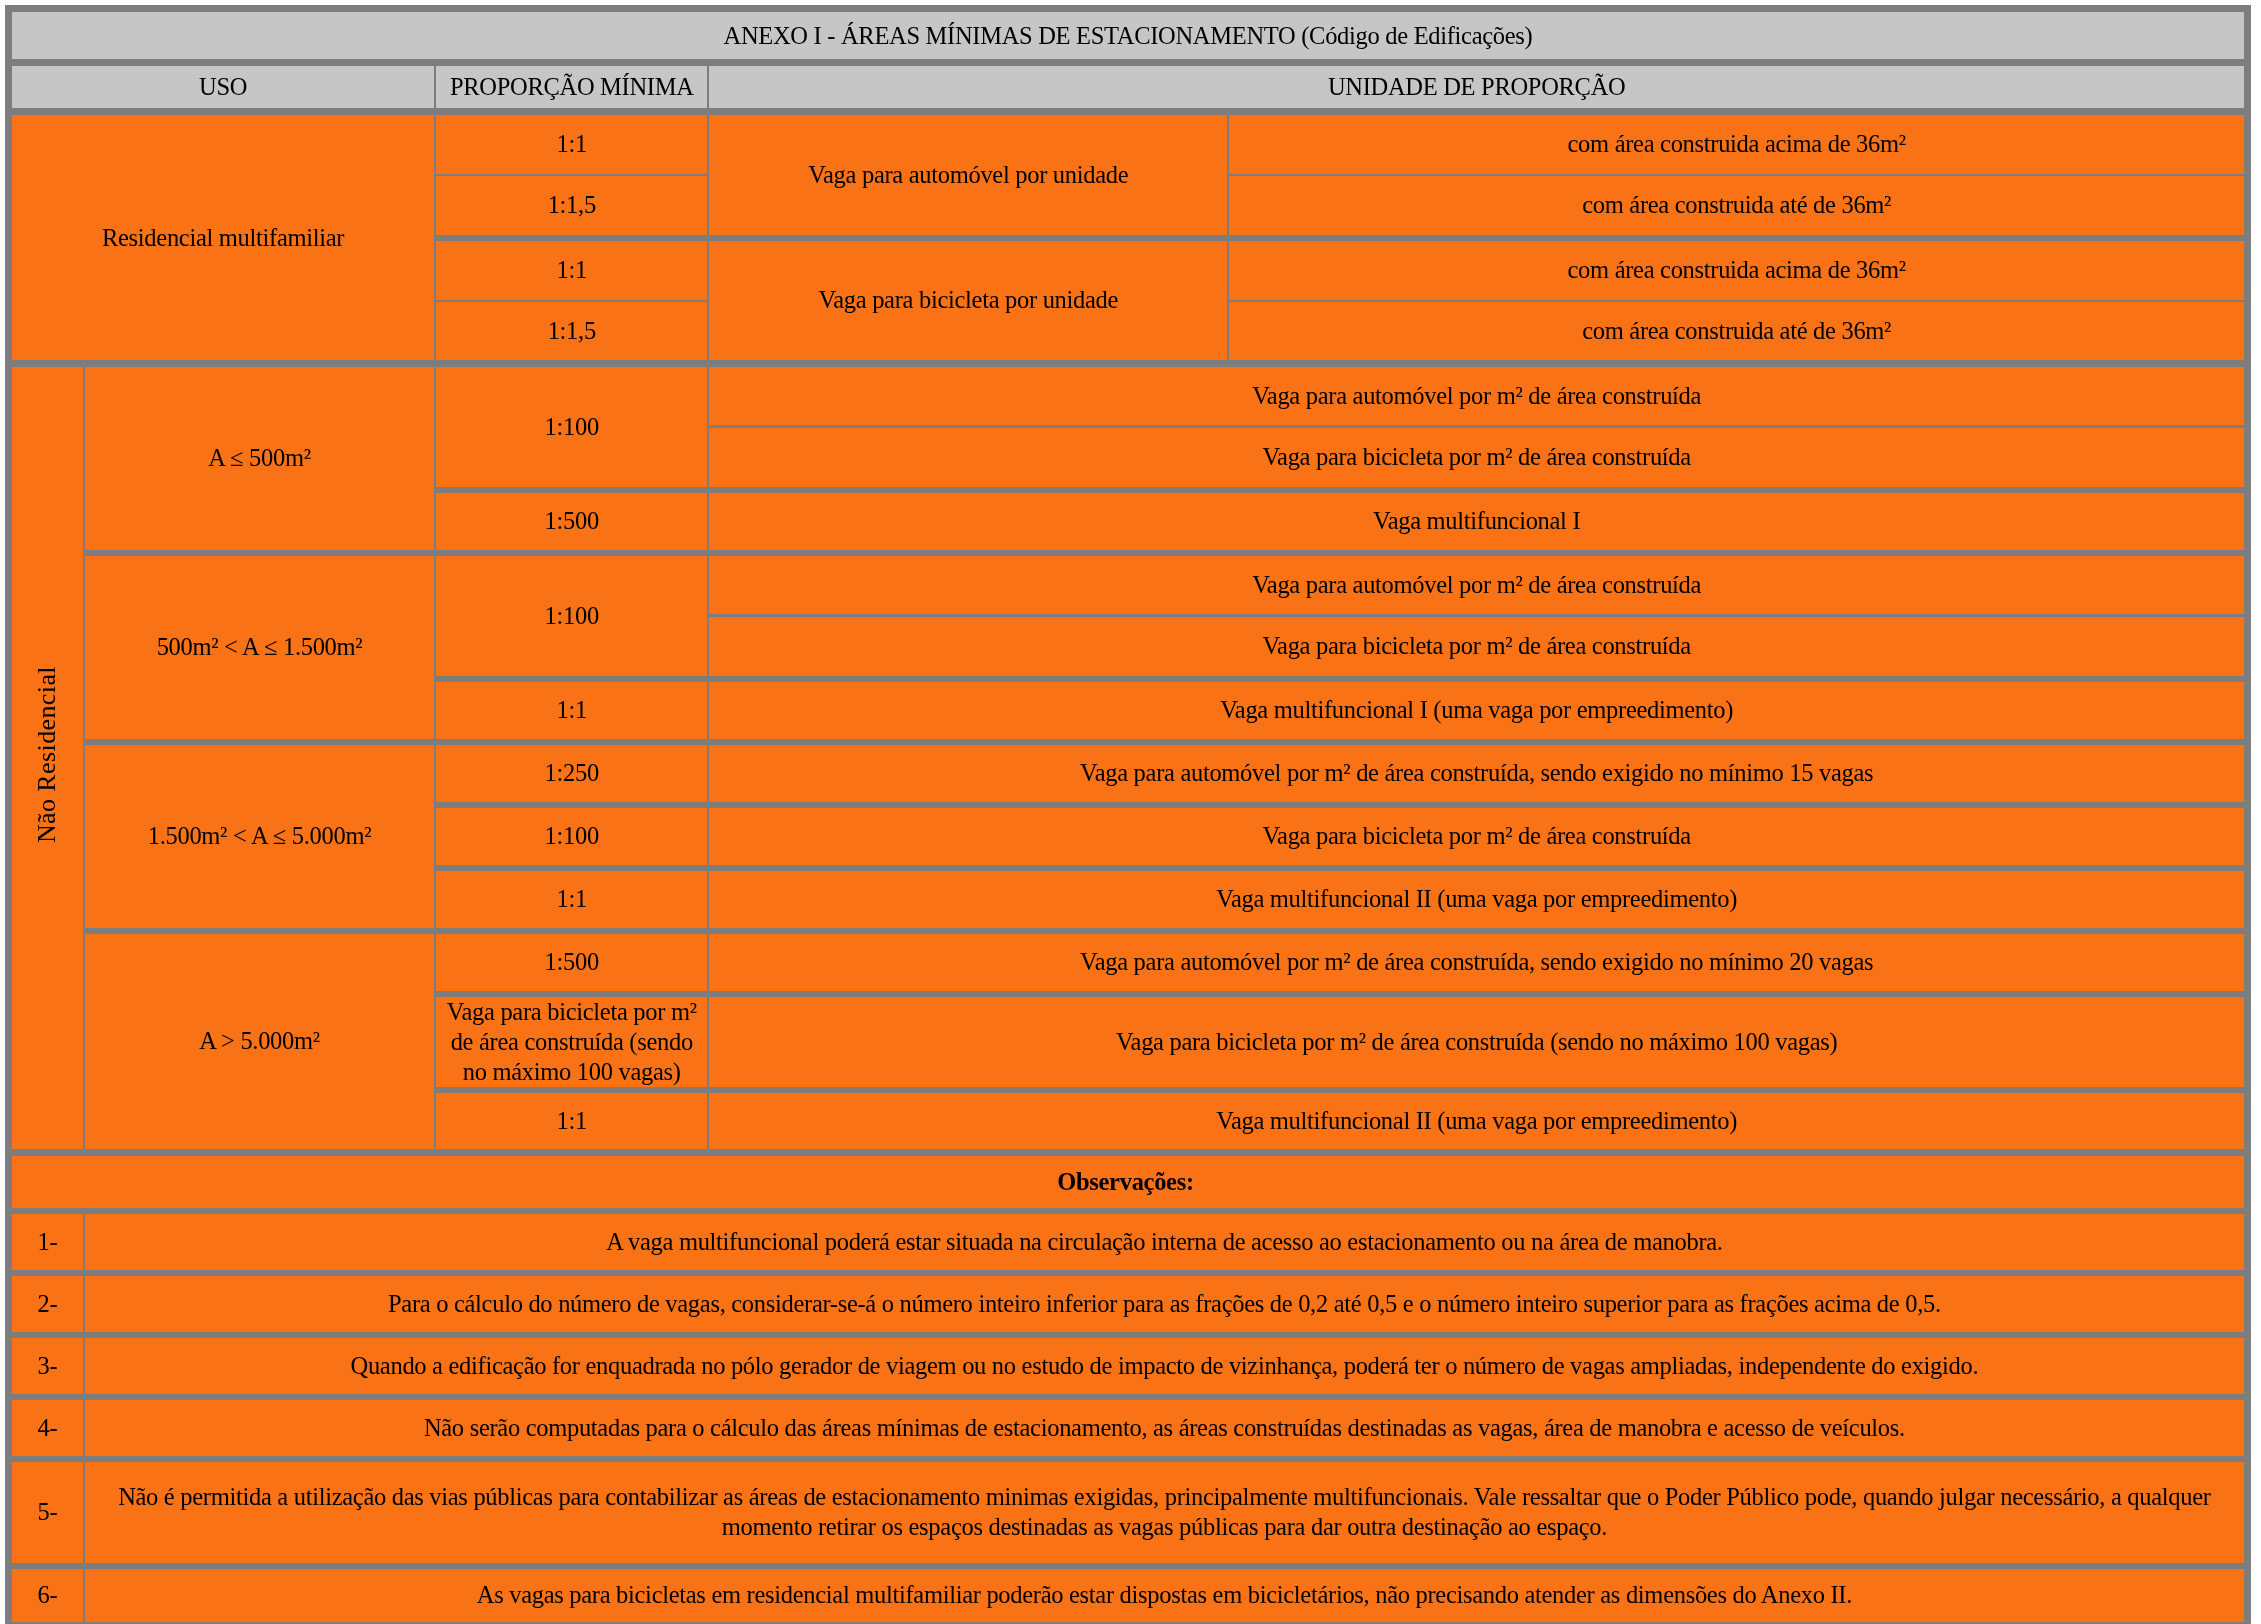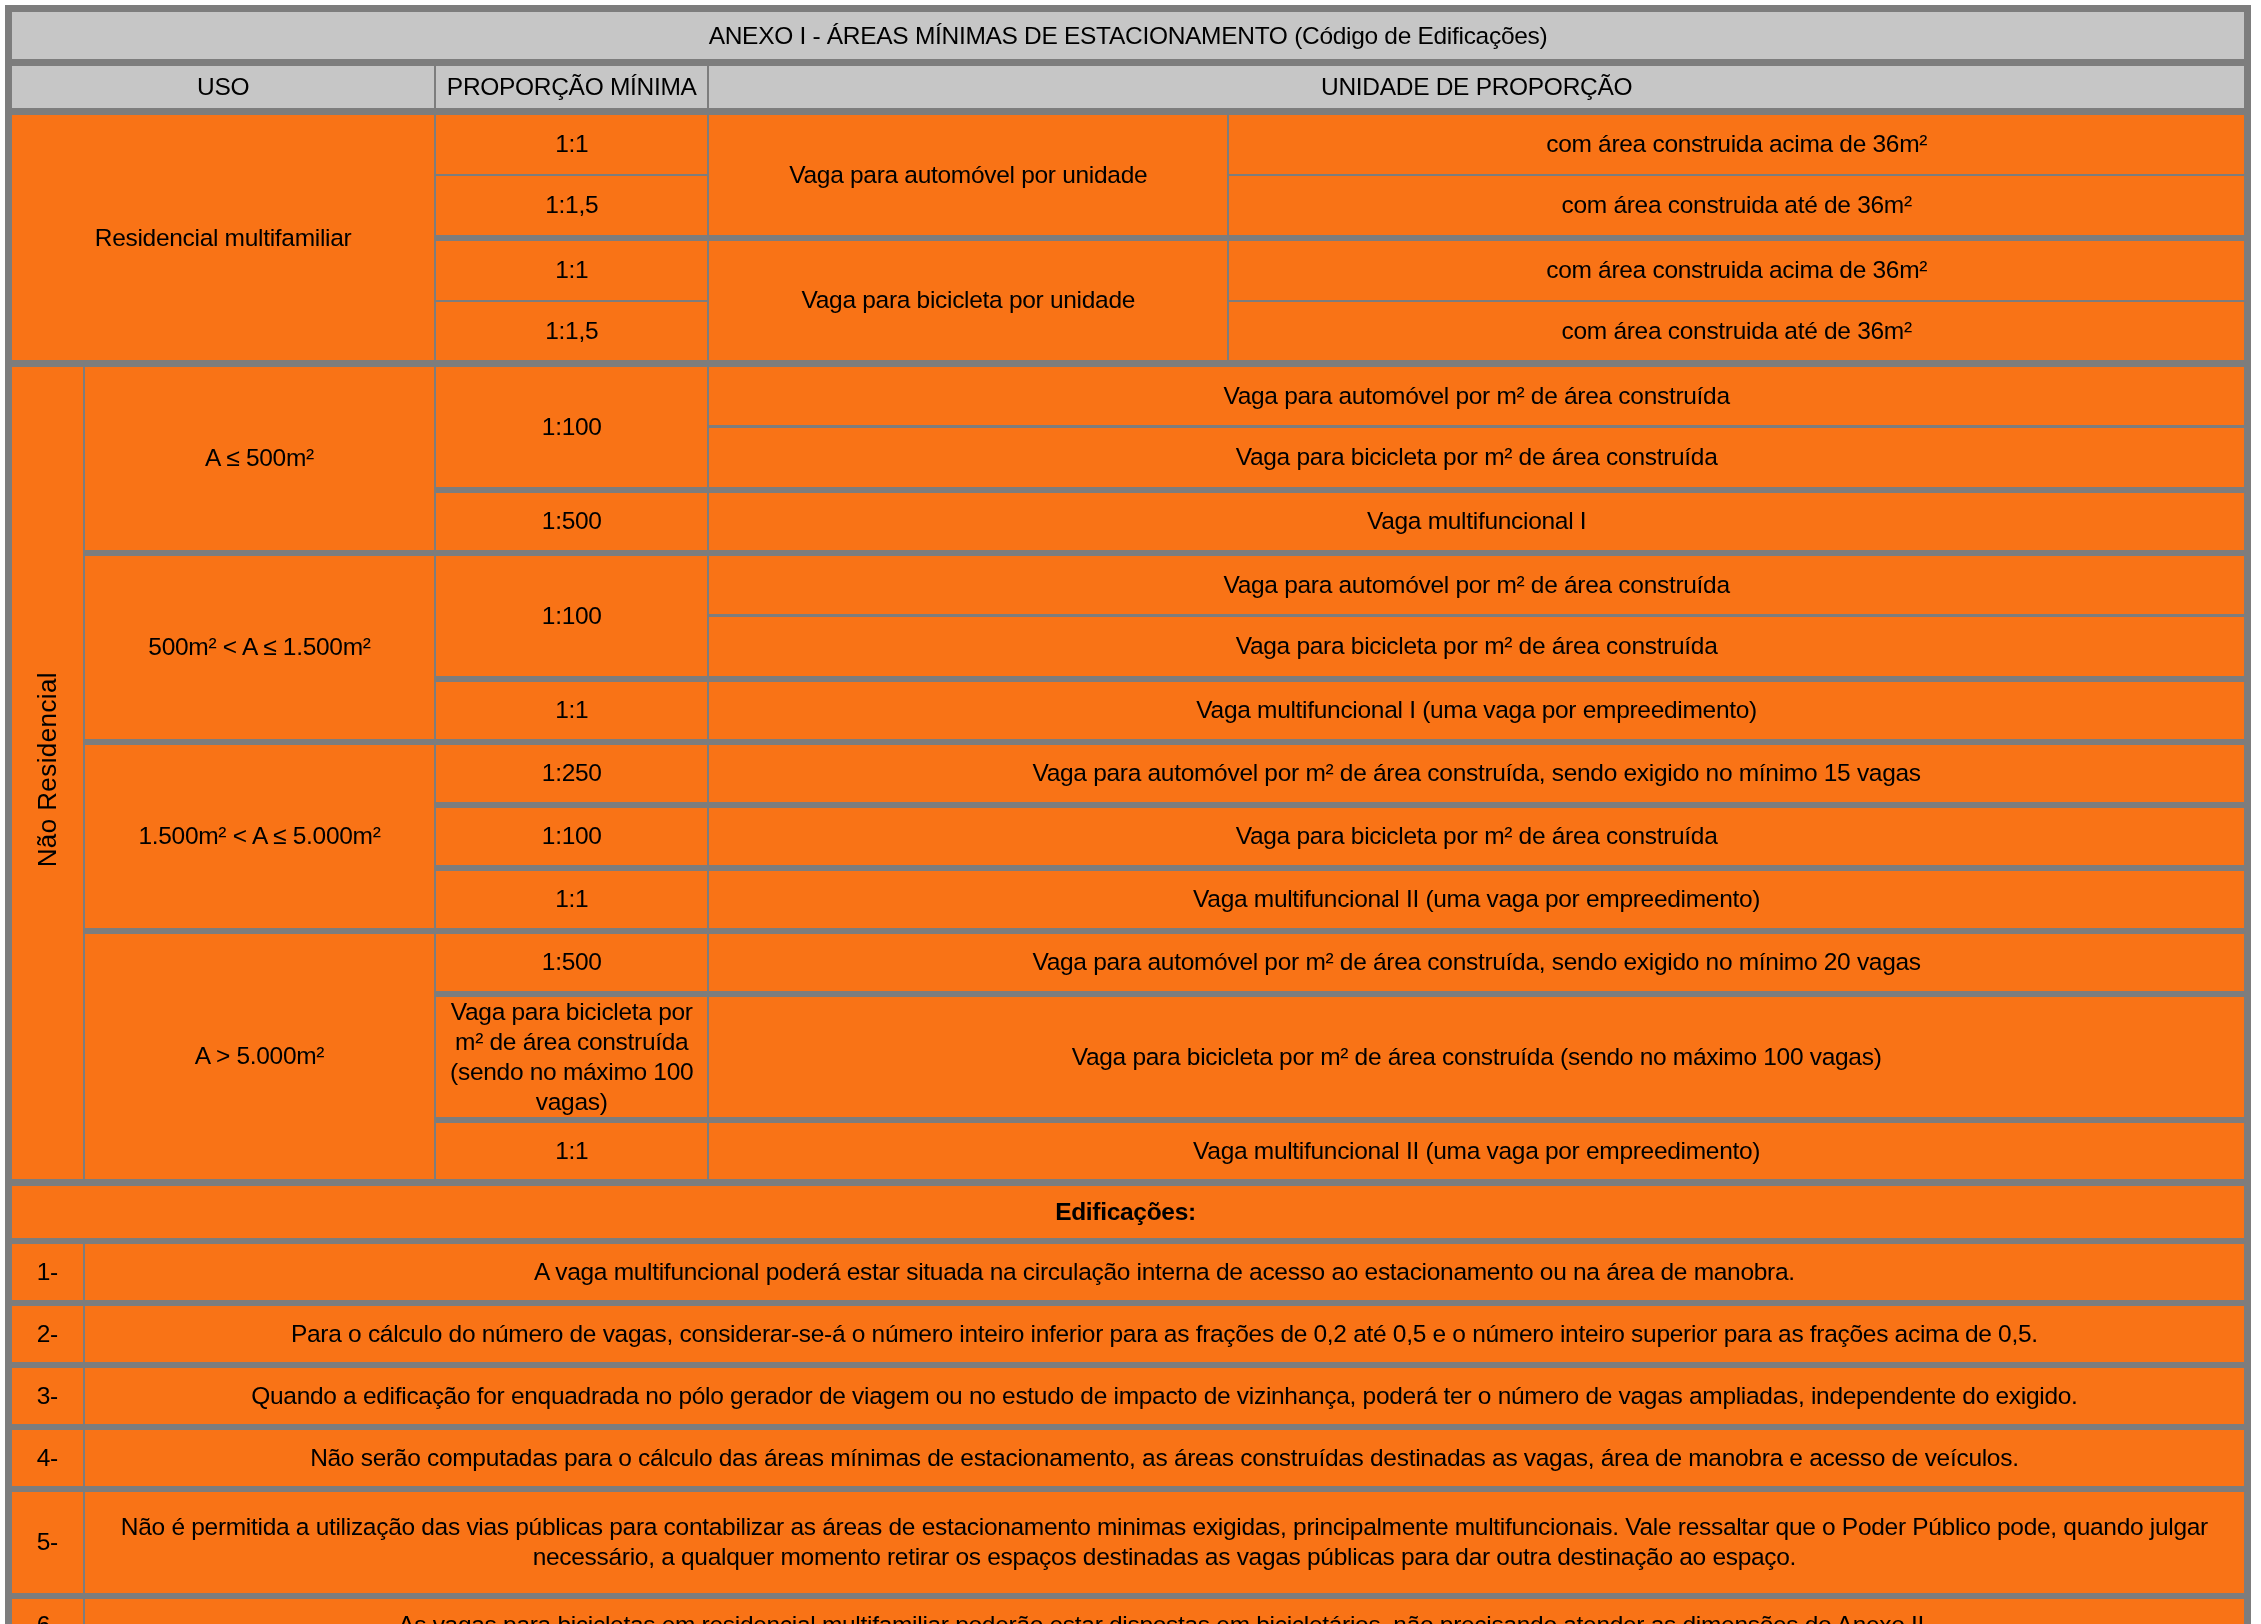--- a/index.html
+++ b/index.html
@@ -1,20 +1,20 @@
 <!DOCTYPE html>
 <html lang="pt" style="font-size:13.5px"><head>
 <meta charset="utf-8">
 <style>
   html,body{margin:0;padding:0;background:#ffffff;}
   .page{
     position:relative;
     width:2261px;height:1624px;
     background:#ffffff;
-    font-family:Liberation Sans, sans-serif;
+    font-family:Liberation Serif, serif;
     color:#000;
   }
   table.annex{
     position:absolute;left:5px;top:5px;
     width:2246px;
     border-collapse:collapse;
     table-layout:fixed;
     border:7.6px solid #7d7d7d;
   }
   td{
@@ -143,21 +143,21 @@
     <tr class="h75">
       <td class="center bb7">Vaga para bicicleta por m² de área construída (sendo no máximo 100 vagas)</td>
       <td colspan="2" class="left bb7">Vaga para bicicleta por m² de área construída (sendo no máximo 100 vagas)</td>
     </tr>
     <tr class="h75">
       <td class="center bb9">1:1</td>
       <td colspan="2" class="left bb9">Vaga multifuncional  II (uma vaga por empreedimento)</td>
     </tr>
 
     <tr class="h68">
-      <td colspan="5" class="left bold bb7 obs-title-cell">Edificações:</td>
+      <td colspan="5" class="left bold bb7 obs-title-cell">Observações:</td>
     </tr>
     <tr class="h73">
       <td class="center bb7">1-</td>
       <td colspan="4" class="left bb7">A vaga multifuncional poderá estar situada na circulação interna de acesso ao estacionamento ou na área de manobra.</td>
     </tr>
     <tr class="h73">
       <td class="center bb7">2-</td>
       <td colspan="4" class="left bb7">Para o cálculo do número de vagas, considerar-se-á o número inteiro inferior para as frações de 0,2 até 0,5 e o número inteiro superior para as frações acima de 0,5.</td>
     </tr>
     <tr class="h73">

